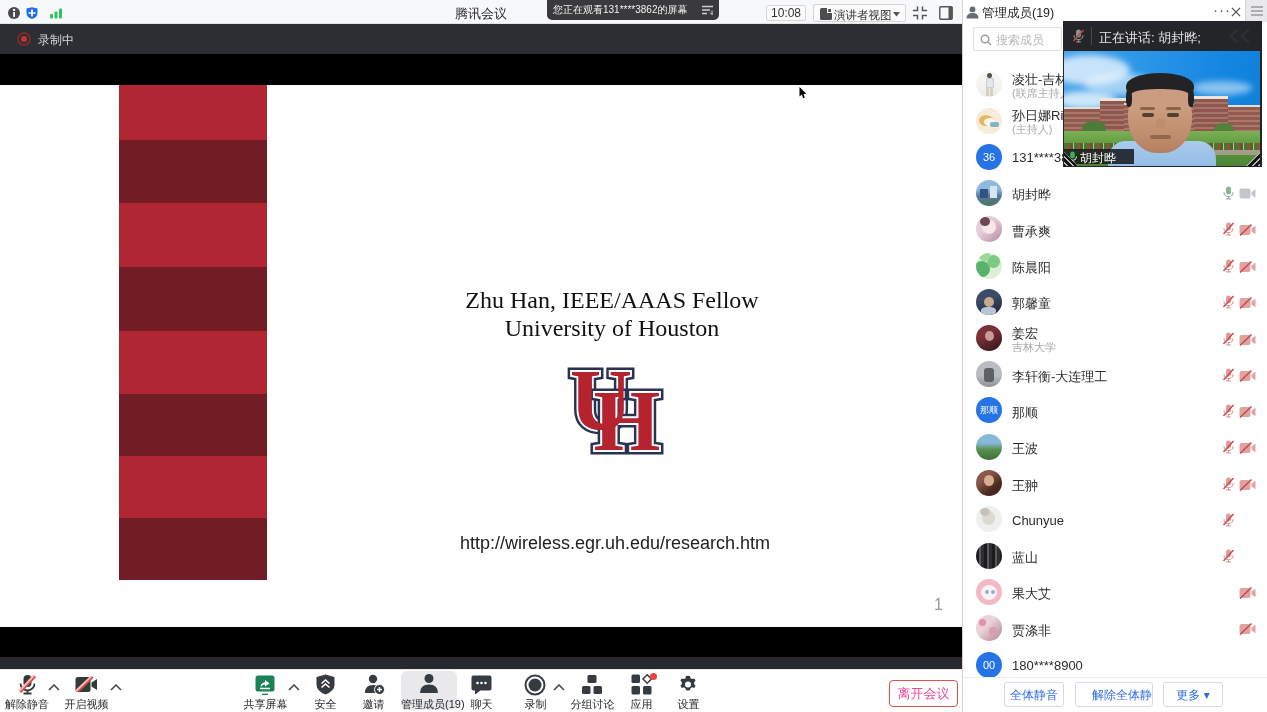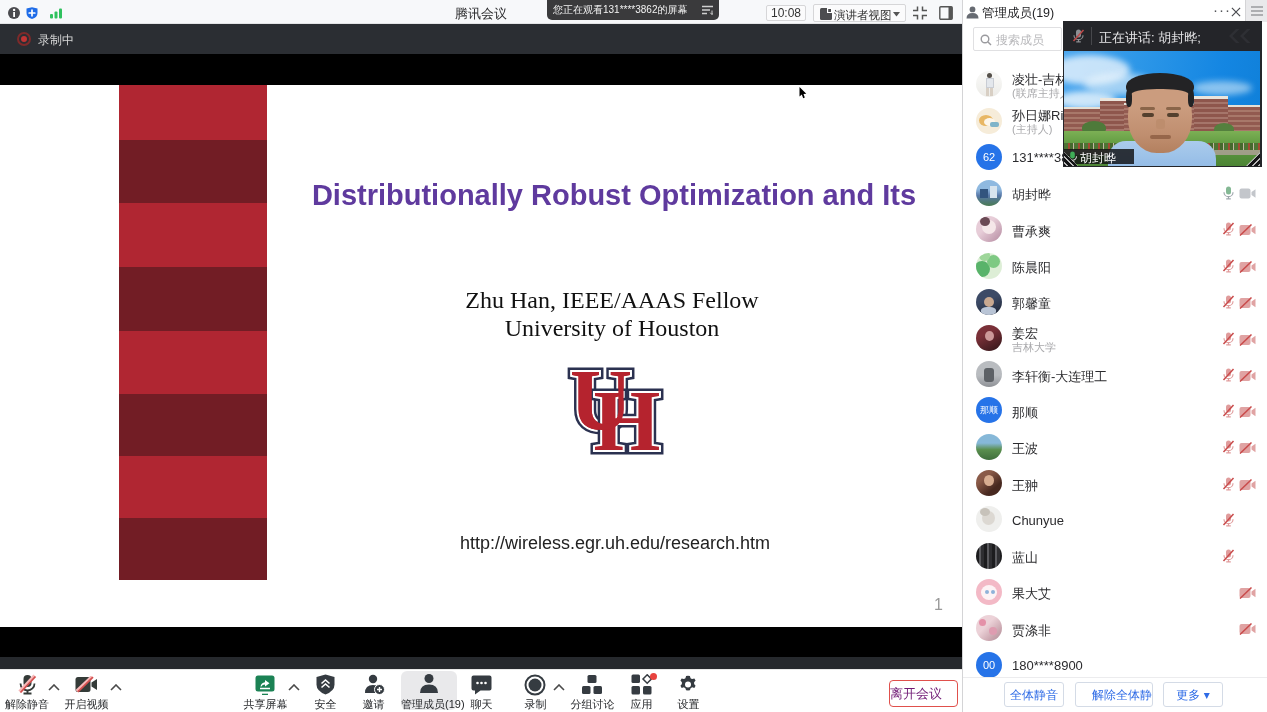--- a/index.html
+++ b/index.html
@@ -77,21 +77,20 @@
   <div class="abs" style="left:119px;top:0;width:148px;height:55px;background:#b02632;"></div>
   <div class="abs" style="left:119px;top:55px;width:148px;height:63px;background:#721d25;"></div>
   <div class="abs" style="left:119px;top:118px;width:148px;height:64px;background:#b02632;"></div>
   <div class="abs" style="left:119px;top:182px;width:148px;height:64px;background:#721d25;"></div>
   <div class="abs" style="left:119px;top:246px;width:148px;height:63px;background:#b02632;"></div>
   <div class="abs" style="left:119px;top:309px;width:148px;height:62px;background:#721d25;"></div>
   <div class="abs" style="left:119px;top:371px;width:148px;height:62px;background:#b02632;"></div>
   <div class="abs" style="left:119px;top:433px;width:148px;height:62px;background:#721d25;"></div>
 
 
-  <div class="abs" style="left:0;top:96px;width:1228px;text-align:center;font-size:29px;font-weight:bold;color:#5f3a9e;line-height:29px;">Distributionally Robust Optimization and Its</div>
 
   <div class="abs" style="left:0;top:201px;width:1224px;text-align:center;font-family:'Liberation Serif',serif;font-size:24px;color:#111;line-height:28px;">Zhu Han, IEEE/AAAS Fellow<br>University of Houston</div>
 
   <svg class="abs" style="left:560px;top:277px" width="110" height="96" viewBox="0 0 110 96">
     <g font-family="'Liberation Serif',serif" font-weight="bold" font-size="86" text-anchor="middle">
       <text x="41" y="66.5" fill="#b5232e" stroke="#2b3150" stroke-width="9" paint-order="stroke">U</text>
       <text x="41" y="66.5" fill="#b5232e" stroke="#ffffff" stroke-width="4" paint-order="stroke">U</text>
       <text x="67" y="87.5" fill="#b5232e" stroke="#2b3150" stroke-width="9" paint-order="stroke">H</text>
       <text x="67" y="87.5" fill="#b5232e" stroke="#ffffff" stroke-width="4" paint-order="stroke">H</text>
       <text x="41" y="66.5" fill="#b5232e">U</text>
@@ -201,21 +200,21 @@
 </svg>
 <div class="abs" style="left:650px;top:673px;width:7px;height:7px;border-radius:50%;background:#e8433f;"></div>
 <div class="tblabel" style="left:630px;width:23px;">应用</div>
 
 <svg class="abs" style="left:678px;top:674px" width="20" height="21" viewBox="0 0 24 24">
   <path fill="#353b41" d="M12 1.5 l2.3 0.3 .8 2.6 a8 8 0 0 1 1.9 1.1 l2.6-.8 1.5 2.6-1.8 2a8 8 0 0 1 0 2.2 l1.8 2-1.5 2.6-2.6-.8a8 8 0 0 1-1.9 1.1 l-.8 2.6-2.3.3-2.3-.3-.8-2.6a8 8 0 0 1-1.9-1.1 l-2.6.8-1.5-2.6 1.8-2a8 8 0 0 1 0-2.2 l-1.8-2 1.5-2.6 2.6.8a8 8 0 0 1 1.9-1.1 l.8-2.6z"></path>
   <circle cx="12" cy="12" r="3.6" fill="#fff"></circle>
 </svg>
 <div class="tblabel" style="left:677px;width:23px;">设置</div>
 
-<div class="abs" style="left:889px;top:680px;width:69px;height:27px;border:1px solid #e0504c;border-radius:4px;color:#701a75;font-size:13px;line-height:26px;">离开会议</div>
+<div class="abs" style="left:889px;top:680px;width:69px;height:27px;border:1px solid #e0504c;border-radius:4px;color:#ec4899;font-size:13px;text-align:center;line-height:26px;">离开会议</div>
 
 <div class="abs" style="left:962px;top:0;width:305px;height:712px;background:#fff;border-left:1px solid #d4d4d6;"></div>
 <style>
 .av { position:absolute; left:976px; width:26px; height:26px; border-radius:50%; overflow:hidden; }
 .nm { position:absolute; left:1012px; font-size:13px; color:#2b2b2e; white-space:nowrap; }
 .sub { position:absolute; left:1012px; font-size:11px; color:#a8a8ab; white-space:nowrap; }
 .bluav { color:#fff; text-align:center; font-size:11px; line-height:26px; background:#2673e8; }
 </style>
 
 <svg class="abs" style="left:966px;top:6px" width="13" height="13" viewBox="0 0 13 13">
@@ -251,21 +250,21 @@
 <div class="sub" style="top:86px;">(联席主持人)</div>
 
 <div class="av" style="top:108px;background:#f6ecd9;">
     <div style="position:absolute;left:3px;top:7px;width:14px;height:11px;border-radius:50%;background:#e8b764;"></div>
     <div style="position:absolute;left:8px;top:10px;width:11px;height:8px;border-radius:50%;background:#fdf6ea;"></div>
     <div style="position:absolute;left:14px;top:14px;width:9px;height:5px;border-radius:2px;background:#7fb4c9;"></div>
   </div>
 <div class="nm" style="top:107px;">孙日娜Rita</div>
 <div class="sub" style="top:122px;">(主持人)</div>
 
-<div class="av bluav" style="top:144px;">62</div>
+<div class="av bluav" style="top:144px;">36</div>
 <div class="nm" style="top:150px;">131****3862</div>
 
 <div class="av" style="top:180px;background:linear-gradient(180deg,#8fb9e0 35%,#5878a8 60%,#4a7a52);">
     <div style="position:absolute;left:4px;top:9px;width:8px;height:9px;background:#32547e;"></div>
     <div style="position:absolute;left:14px;top:6px;width:7px;height:12px;background:#d8e4ee;"></div>
   </div>
 <div class="nm" style="top:186px;">胡封晔</div>
 <svg class="abs" style="left:1222px;top:186px" width="13" height="14" viewBox="0 0 13 14">
     <rect x="4" y="0.5" width="5" height="8" rx="2.5" fill="#84b894"></rect>
     <path d="M2 6.2 a4.5 4.5 0 0 0 9 0" fill="none" stroke="#9fa6ad" stroke-width="1.2"></path>

